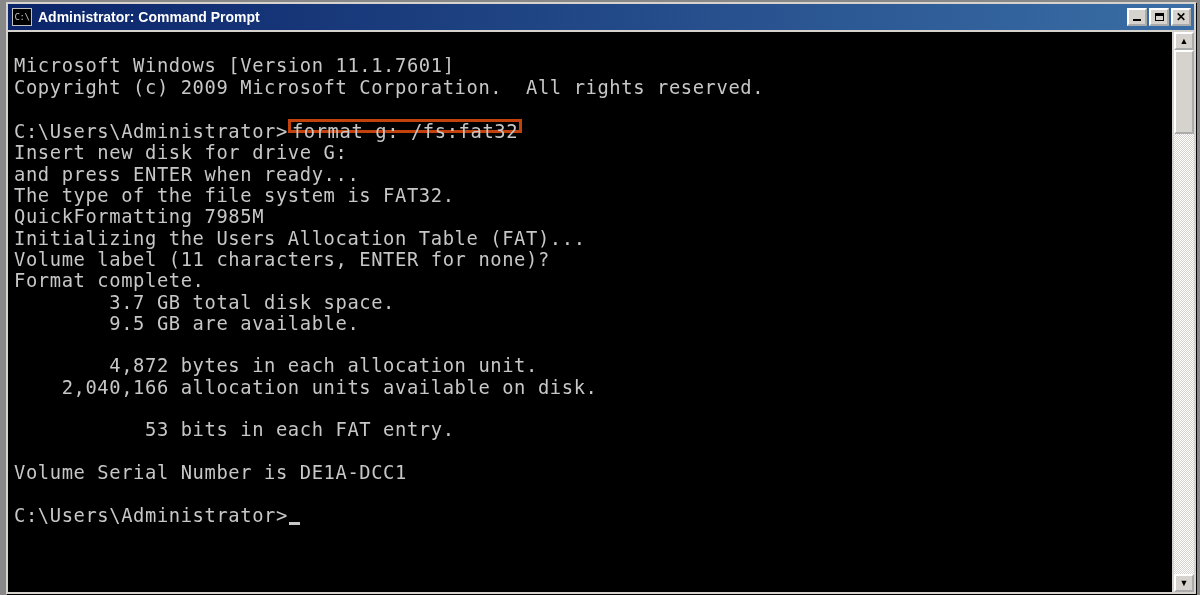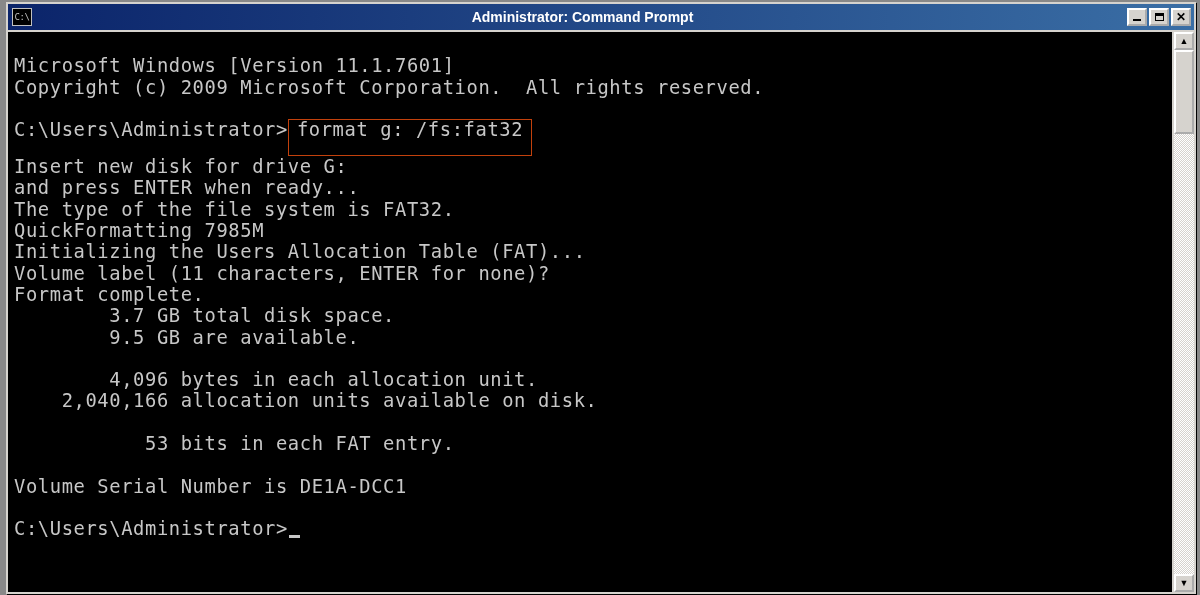--- a/index.html
+++ b/index.html
@@ -41,21 +41,21 @@
     border: 1px solid #c0c0c0;
     margin-right: 6px;
     flex: none;
     display: flex;
     align-items: center;
     justify-content: center;
     font: 9px/9px monospace;
     color: #c0c0c0;
     letter-spacing: -0.5px;
   }
-  .title-text { flex: 1 1 auto; white-space: nowrap; overflow: hidden; text-align: center; }
+  .title-text { flex: 1 1 auto; white-space: nowrap; overflow: hidden; }
   .win-buttons { display: flex; gap: 2px; }
   .win-btn {
     width: 20px;
     height: 18px;
     background: #d6d3ce;
     border: 2px outset #fff;
     display: flex;
     align-items: center;
     justify-content: center;
     font-family: "Arial", sans-serif;
@@ -85,25 +85,25 @@
     font-size: 18.8px;
     line-height: 21.3px;
     white-space: pre;
     letter-spacing: 0.6px;
     padding: 2px 0 0 6px;
     overflow: hidden;
     position: relative;
   }
   .hl {
     display: inline-block;
-    border: 1px solid #c2410c;
-    height: 37px;
+    border: 3px solid #c2410c;
+    height: 14px;
     box-sizing: border-box;
     line-height:19px;
-    padding: 0 8px;
+    padding: 0 1px;
   }
   .cursor {
     display: inline-block;
     width: 11px;
     height: 3px;
     background: #c7c7c7;
     vertical-align: baseline;
     margin-left: 1px;
     transform: translateY(3px);
   }
@@ -168,21 +168,21 @@
 <span>Insert new disk for drive G:</span>
 <span>and press ENTER when ready...</span>
 <span>The type of the file system is FAT32.</span>
 <span>QuickFormatting 7985M</span>
 <span>Initializing the Users Allocation Table (FAT)...</span>
 <span>Volume label (11 characters, ENTER for none)?</span>
 <span>Format complete.</span>
 <span>        3.7 GB total disk space.</span>
 <span>        9.5 GB are available.</span>
 <span></span>
-<span>        4,096 bytes in each allocation unit.</span>
+<span>        4,872 bytes in each allocation unit.</span>
 <span>    2,040,166 allocation units available on disk.</span>
 <span></span>
 <span>           53 bits in each FAT entry.</span>
 <span></span>
 <span>Volume Serial Number is DE1A-DCC1</span>
 <span></span>
 <span>C:\Users\Administrator&gt;</span><span class="cursor"></span>
 </div>
 
     <div class="vscroll">

